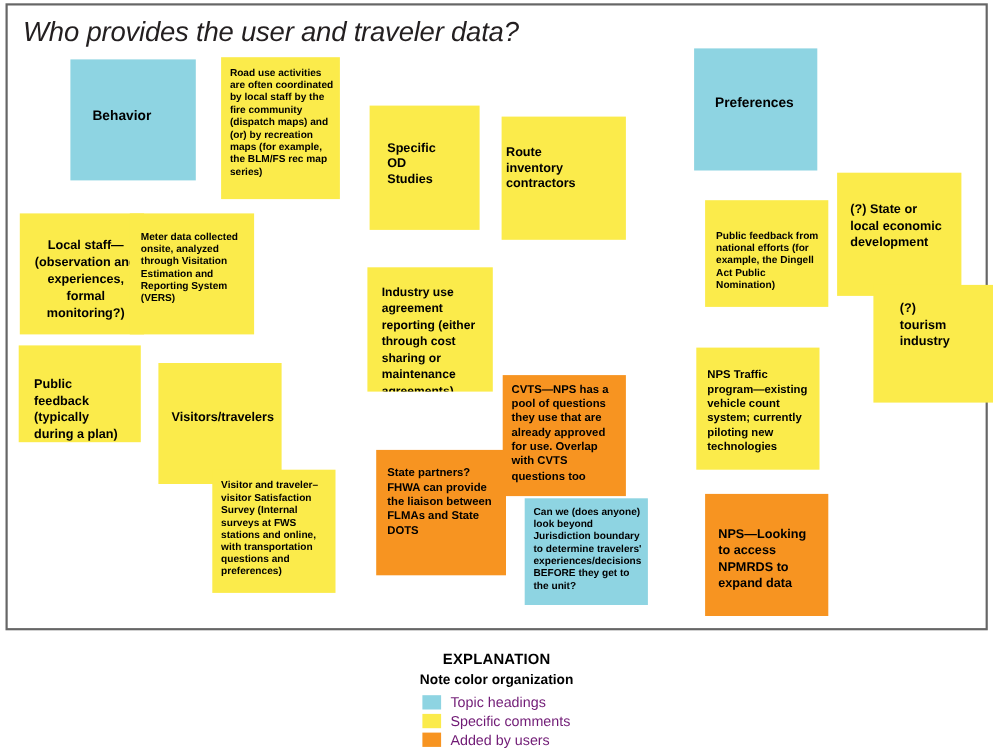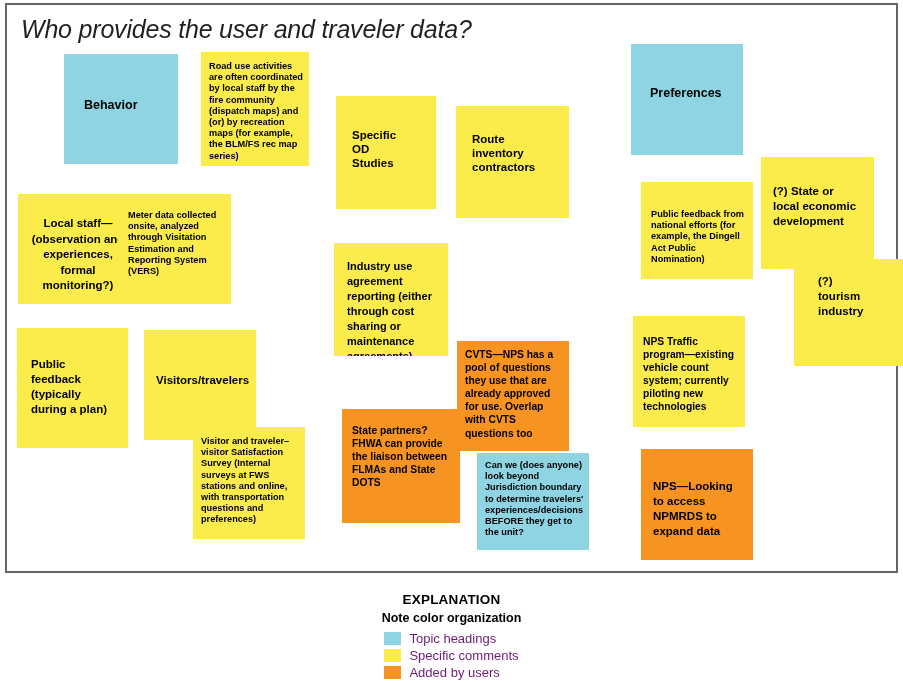--- a/index.html
+++ b/index.html
@@ -107,30 +107,30 @@
 </head>
 <body>
 
 <div id="board-frame">
   <div id="board-title">Who provides the user and traveler data?</div>
 
   <div id="notes-layer">
       <div class="note blue" style="left: 57px; top: 49px; width: 114px; height: 110px;">
         <span class="note-text" style="left: 20px; top: 44px; font-size: 12.5px; line-height: 15px;">Behavior</span>
       </div>
-      <div class="note yellow" style="left: 194px; top: 47px; width: 108px; height: 114px;">
+      <div class="note yellow" style="left: 194px; top: 47px; width: 108px; height: 129px;">
         <span class="note-text" style="left: 8px; top: 9px; font-size: 9.2px; line-height: 11.2px; width: 96px;">Road use activities are often coordinated by local staff by the fire community (dispatch maps) and (or) by recreation maps (for example, the BLM/FS rec map series)</span>
       </div>
       <div class="note yellow" style="left: 329px; top: 91px; width: 100px; height: 113px;">
         <span class="note-text" style="left: 16px; top: 32px; font-size: 11.5px; line-height: 14px;">Specific
 OD
 Studies</span>
       </div>
       <div class="note yellow" style="left: 449px; top: 101px; width: 113px; height: 112px;">
-        <span class="note-text" style="left: 16px; top: 26px; font-size: 11.5px; line-height: 14px;">Route
+        <span class="note-text" style="left: 4px; top: 26px; font-size: 11.5px; line-height: 14px;">Route
 inventory
 contractors</span>
       </div>
       <div class="note blue" style="left: 624px; top: 39px; width: 112px; height: 111px;">
         <span class="note-text" style="left: 19px; top: 42px; font-size: 12.5px; line-height: 15px;">Preferences</span>
       </div>
       <div class="note yellow" style="left: 11px; top: 189px; width: 113px; height: 110px; text-align: center;">
         <span class="note-text" style="left: 12px; top: 22px; font-size: 11.5px; line-height: 15.5px; width: 96px;">Local staff—
 (observation and experiences, formal monitoring?)</span>
       </div>
@@ -146,21 +146,21 @@
         <span class="note-text" style="left: 10px; top: 27px; font-size: 9.2px; line-height: 11.2px; width: 96px;">Public feedback from national efforts (for example, the Dingell Act Public Nomination)</span>
       </div>
       <div class="note yellow" style="left: 787px; top: 254px; width: 113px; height: 107px;">
         <span class="note-text" style="left: 24px; top: 15px; font-size: 11.5px; line-height: 15px;">(?)
 tourism
 industry</span>
       </div>
       <div class="note yellow" style="left: 327px; top: 238px; width: 114px; height: 113px;">
         <span class="note-text" style="left: 13px; top: 16px; font-size: 11px; line-height: 15px; width: 98px;">Industry use agreement reporting (either through cost sharing or maintenance agreements)</span>
       </div>
-      <div class="note yellow" style="left: 10px; top: 323px; width: 111px; height: 120px;">
+      <div class="note yellow" style="left: 10px; top: 309px; width: 111px; height: 88px;">
         <span class="note-text" style="left: 14px; top: 29px; font-size: 11.5px; line-height: 15px;">Public
 feedback
 (typically
 during a plan)</span>
       </div>
       <div class="note yellow" style="left: 137px; top: 325px; width: 112px; height: 110px;">
         <span class="note-text" style="left: 12px; top: 43px; font-size: 11.5px; line-height: 15px;">Visitors/travelers</span>
       </div>
       <div class="note orange" style="left: 450px; top: 336px; width: 112px; height: 110px;">
         <span class="note-text" style="left: 8px; top: 7px; font-size: 10.3px; line-height: 13.1px; width: 99px;">CVTS—NPS has a pool of questions they use that are already approved for use. Overlap with CVTS questions too</span>

